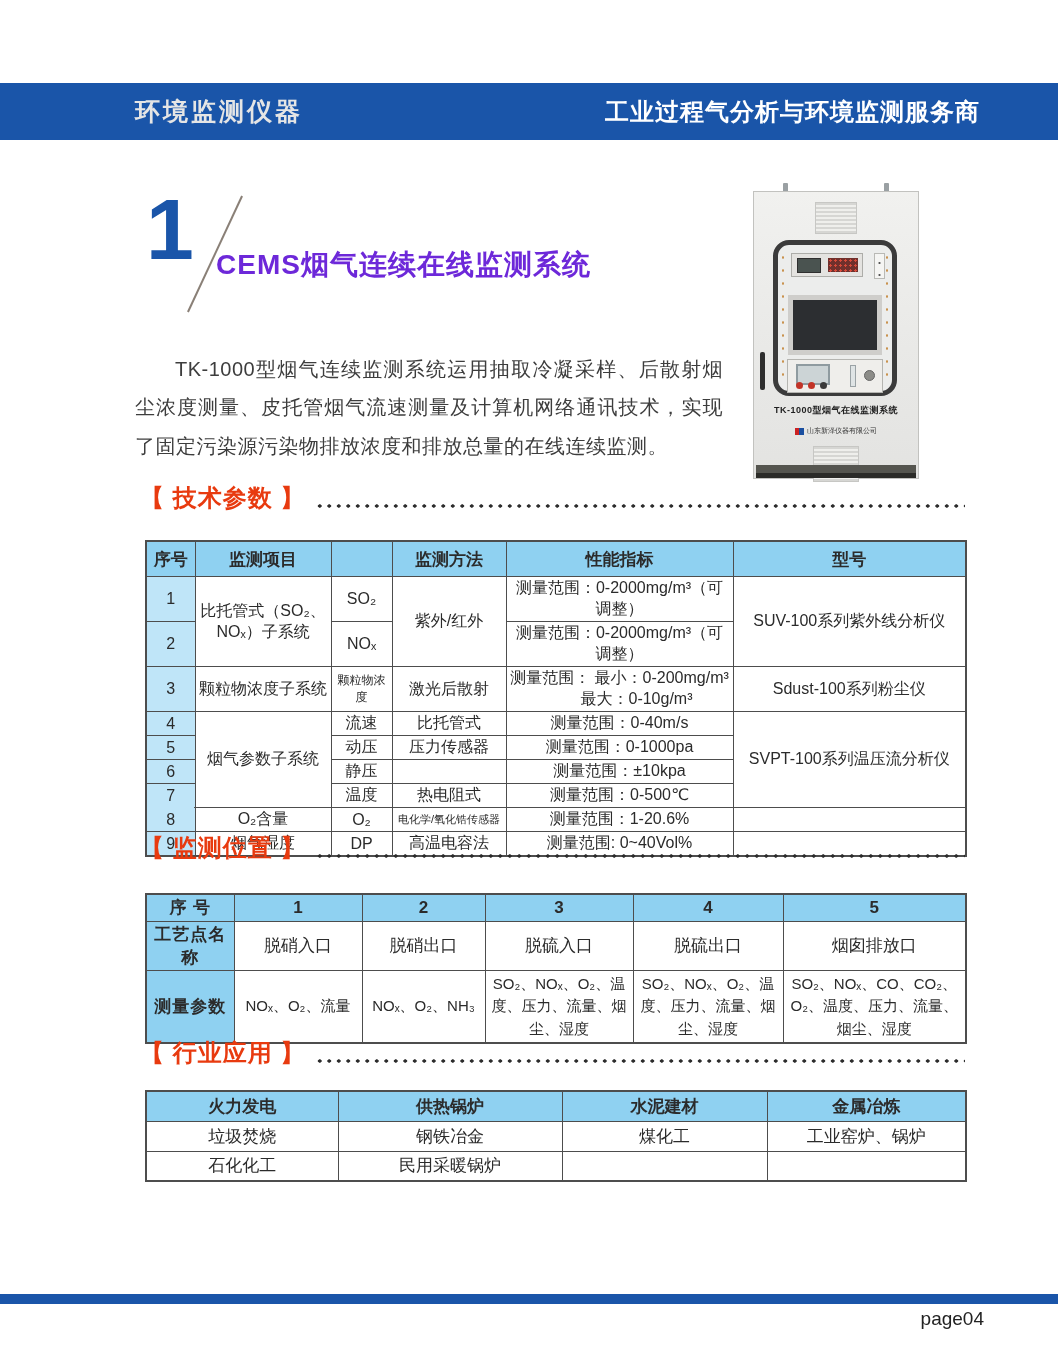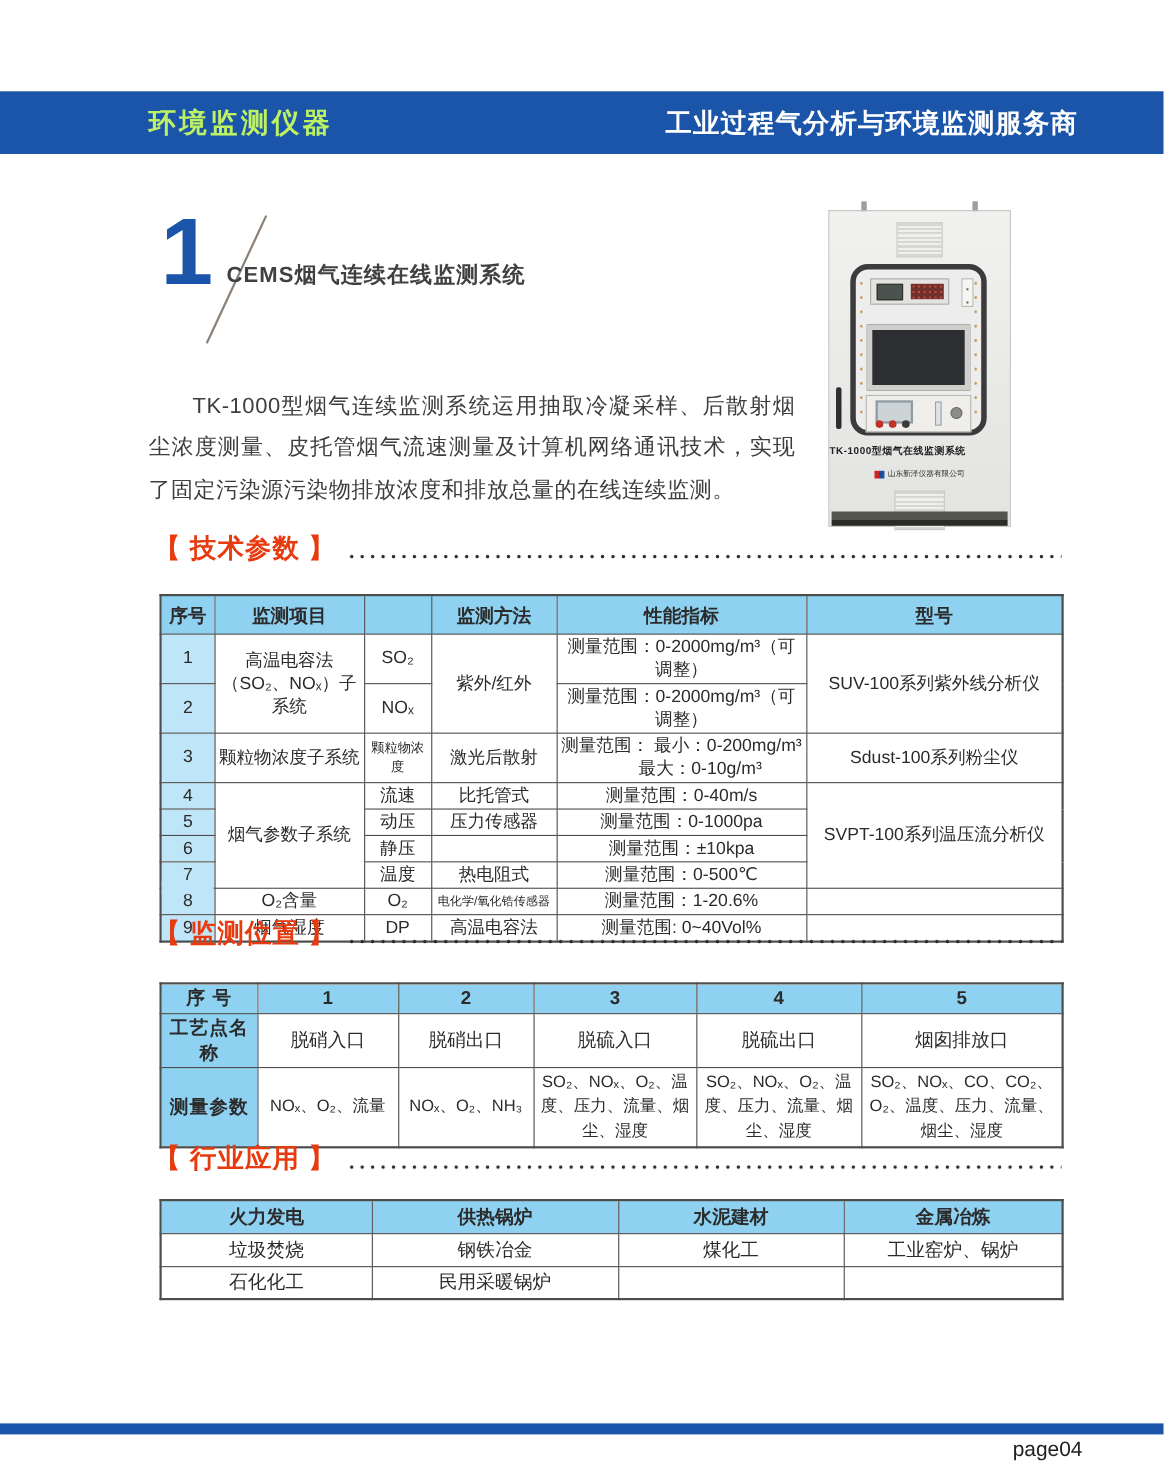--- a/index.html
+++ b/index.html
@@ -6,26 +6,26 @@
   .page{
     position:relative;width:1058px;height:1346px;margin:0 auto;background:#ffffff;
     font-family:"Liberation Sans","DejaVu Sans",sans-serif;overflow:hidden;
   }
   
   .topbar{
     position:absolute;left:0;top:83px;width:100%;height:57px;background:#1A55A9;
     display:flex;align-items:center;justify-content:space-between;box-sizing:border-box;
     padding:0 78px 0 135px;
   }
-  .topbar .tl{color:#bef264;font-size:25px;font-weight:bold;letter-spacing:3px;}
+  .topbar .tl{color:#e5e5e5;font-size:25px;font-weight:bold;letter-spacing:3px;}
   .topbar .tr{color:#fff;font-size:24px;font-weight:bold;letter-spacing:1px;}
   
   .secno{position:absolute;left:146px;top:186px;font-size:86px;font-weight:bold;color:#1A55A9;line-height:1;}
   .slash{position:absolute;left:214px;top:190px;width:2px;height:128px;background:#8a8077;transform:rotate(25deg);}
-  .sectitle{position:absolute;left:206px;top:236px;margin:0;font-size:20px;font-weight:bold;color:#404040;letter-spacing:1px;}
+  .sectitle{position:absolute;left:206px;top:236px;margin:10px;font-size:28px;font-weight:bold;color:#6d28d9;letter-spacing:1px;}
   
   .sec-head{position:absolute;left:140px;display:flex;align-items:flex-end;}
   .sec-head .red{font-size:24px;font-weight:bold;color:#E83A0F;white-space:nowrap;letter-spacing:1px;}
   .sec-head .dots{
     flex:1;height:6px;margin:0 0 5px 10px;background-repeat:repeat-x;
     background-image:radial-gradient(circle,#2b2b2b 1.5px,transparent 1.8px);
     background-size:9.5px 6px;background-position:left center;
   }
   .h-desc{top:306px;width:560px;}
   .h-tech{top:482px;width:825px;}
@@ -82,21 +82,21 @@
     background-image:radial-gradient(circle,#555 1px,transparent 1.2px);background-size:9px 12px;background-position:center 3px;background-repeat:repeat-y;}
   .cw-screen{position:absolute;top:50px;left:50%;transform:translateX(-50%);width:84px;height:50px;
     background:#2c2e31;border:5px solid #cfcecb;}
   .cw-panel{position:absolute;top:114px;left:9px;right:9px;height:32px;background:#efeeeb;border:1px solid #b5b5b1;}
   .cw-mini{position:absolute;top:4px;left:8px;width:30px;height:17px;background:#ccd4d6;border:2px solid #8f9ba0;}
   .cw-btn{position:absolute;bottom:3px;width:7px;height:7px;border-radius:50%;background:#c23327;}
   .cw-btn.b1{left:8px}.cw-btn.b2{left:20px}
   .cw-btn.dark{background:#3a3a3a;left:32px;}
   .cw-gauge{position:absolute;top:5px;right:26px;width:4px;height:20px;background:#dfe4e5;border:1px solid #9aa2a5;}
   .cw-knob{position:absolute;top:10px;right:7px;width:9px;height:9px;border-radius:50%;background:#8c8c88;border:1px solid #666;}
-  .cab-label{position:absolute;top:212px;width:100%;font-size:9px;font-weight:bold;color:#1f1f1f;letter-spacing:0.5px;}
+  .cab-label{position:absolute;top:212px;width:100%;text-align:center;font-size:9px;font-weight:bold;color:#1f1f1f;letter-spacing:0.5px;}
   .cab-company{position:absolute;top:234px;width:100%;text-align:center;font-size:7px;color:#333;}
   .cab-logo{display:inline-block;width:9px;height:7px;vertical-align:middle;margin-right:3px;
     background:linear-gradient(90deg,#cc2222 0 45%,#1a4fa0 45% 100%);}
   .cab-handle{position:absolute;top:160px;left:6px;width:5px;height:38px;background:#2e2e2e;border-radius:2px;}
   .cab-base{position:absolute;bottom:0;left:2px;width:160px;height:13px;
     background:linear-gradient(180deg,#55554f 0 60%,#2b2b28 60% 100%);}
   
   .footbar{position:absolute;left:0;top:1294px;width:100%;height:10px;background:#1A55A9;}
   .pagelabel{position:absolute;top:1308px;right:74px;font-size:19px;color:#222;}
 </style>
@@ -165,21 +165,21 @@
         <tr>
       <th>序号</th>
       <th>监测项目</th>
       <th></th>
       <th>监测方法</th>
       <th>性能指标</th>
       <th>型号</th>
     </tr>
     <tr>
       <td class="no">1</td>
-      <td rowspan="2">高温电容法（SO₂、NOₓ）子系统</td>
+      <td rowspan="2">比托管式（SO₂、NOₓ）子系统</td>
       <td>SO₂</td>
       <td rowspan="2">紫外/红外</td>
       <td>测量范围：0-2000mg/m³（可调整）</td>
       <td rowspan="2">SUV-100系列紫外线分析仪</td>
     </tr>
     <tr>
       <td class="no">2</td>
       <td>NOₓ</td>
       <td>测量范围：0-2000mg/m³（可调整）</td>
     </tr>

